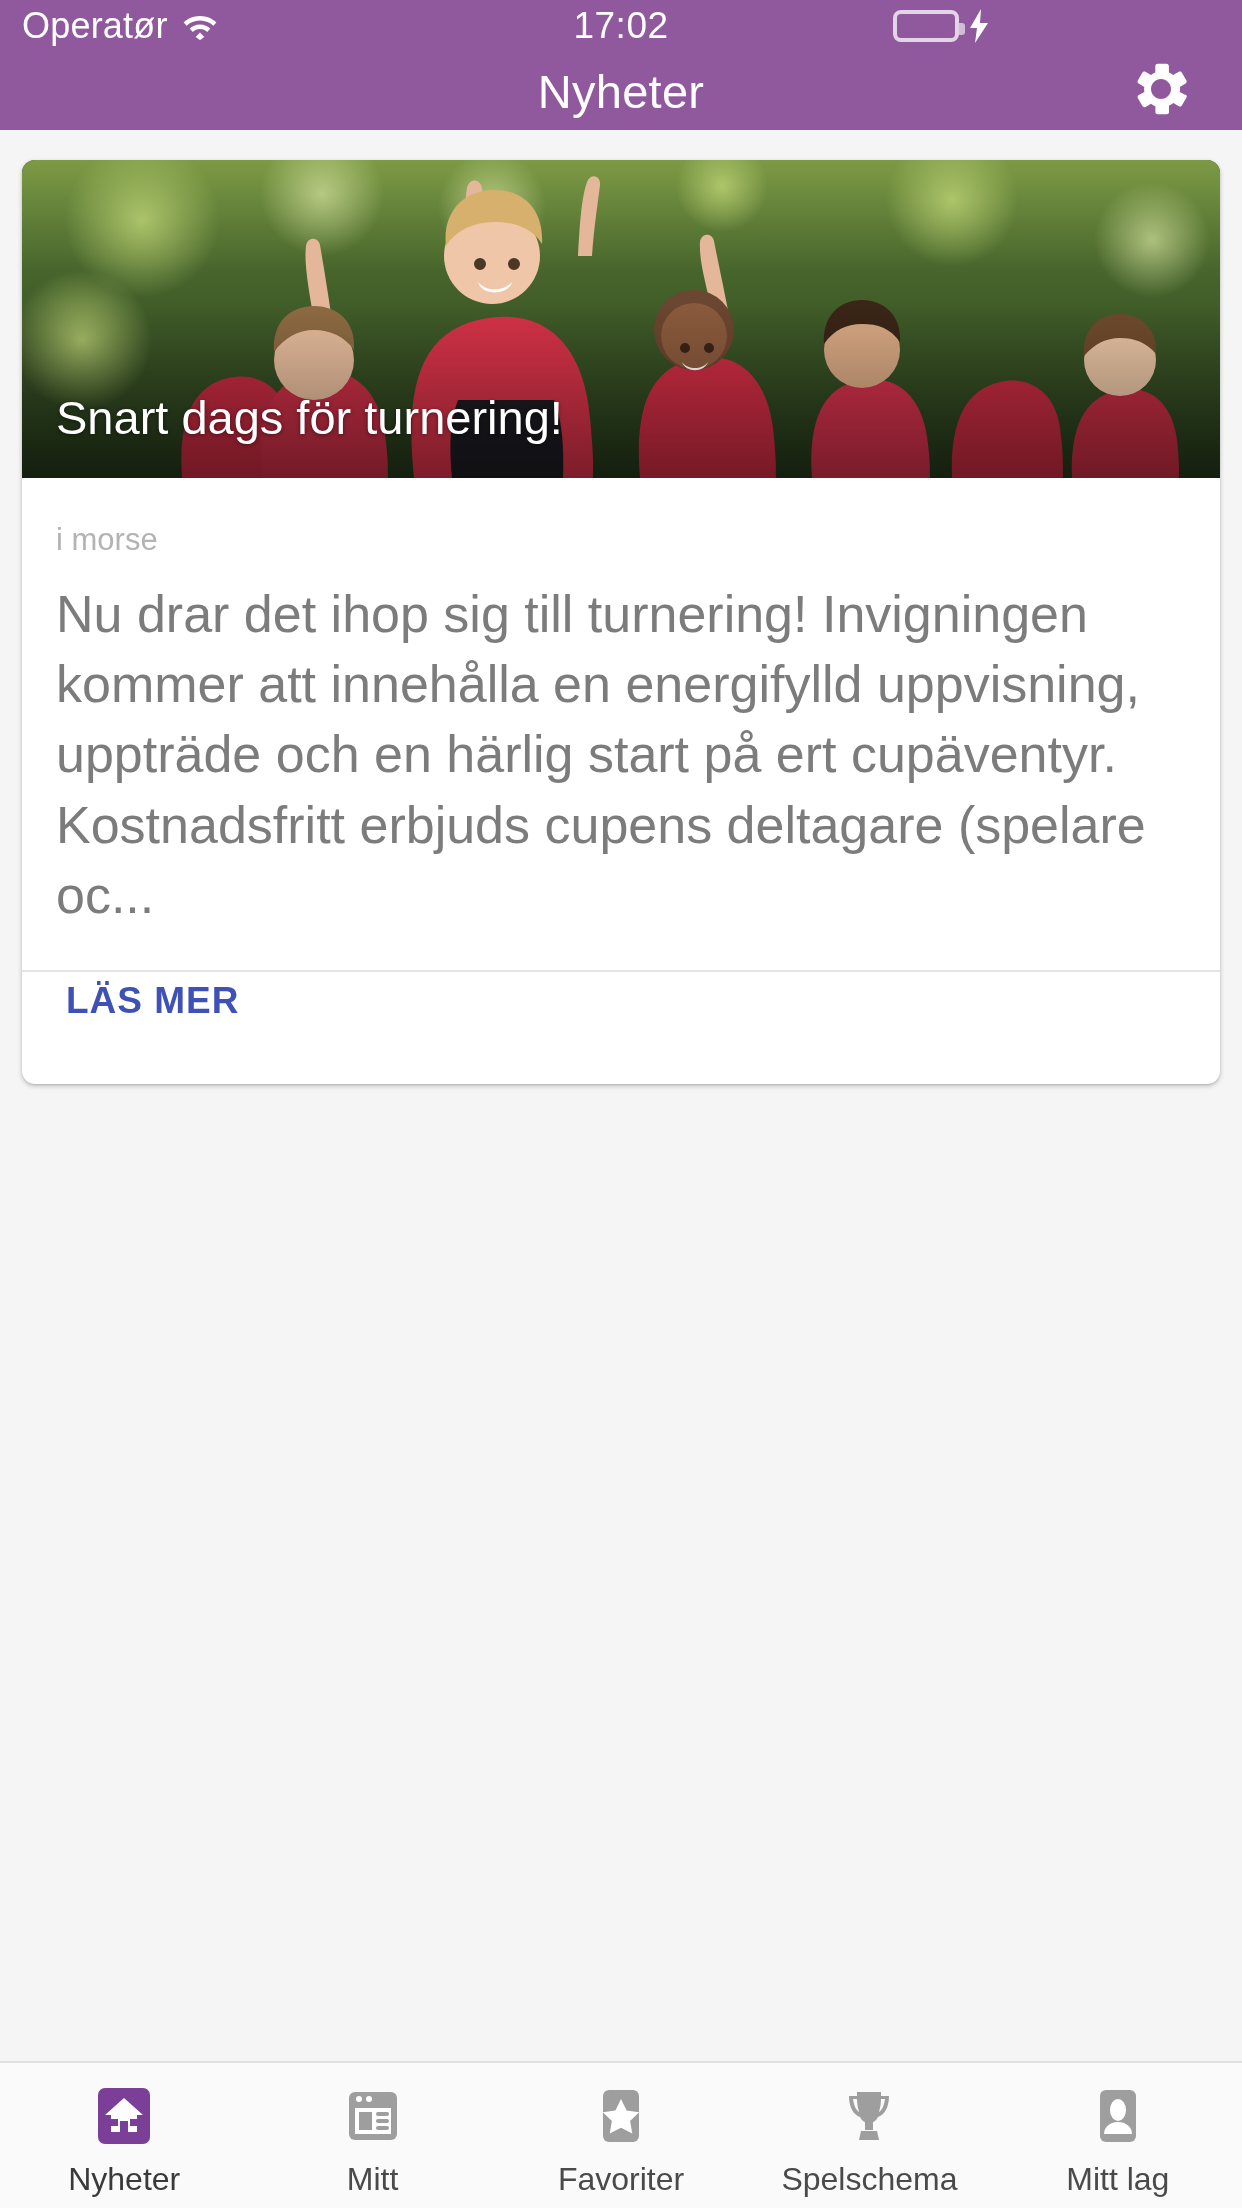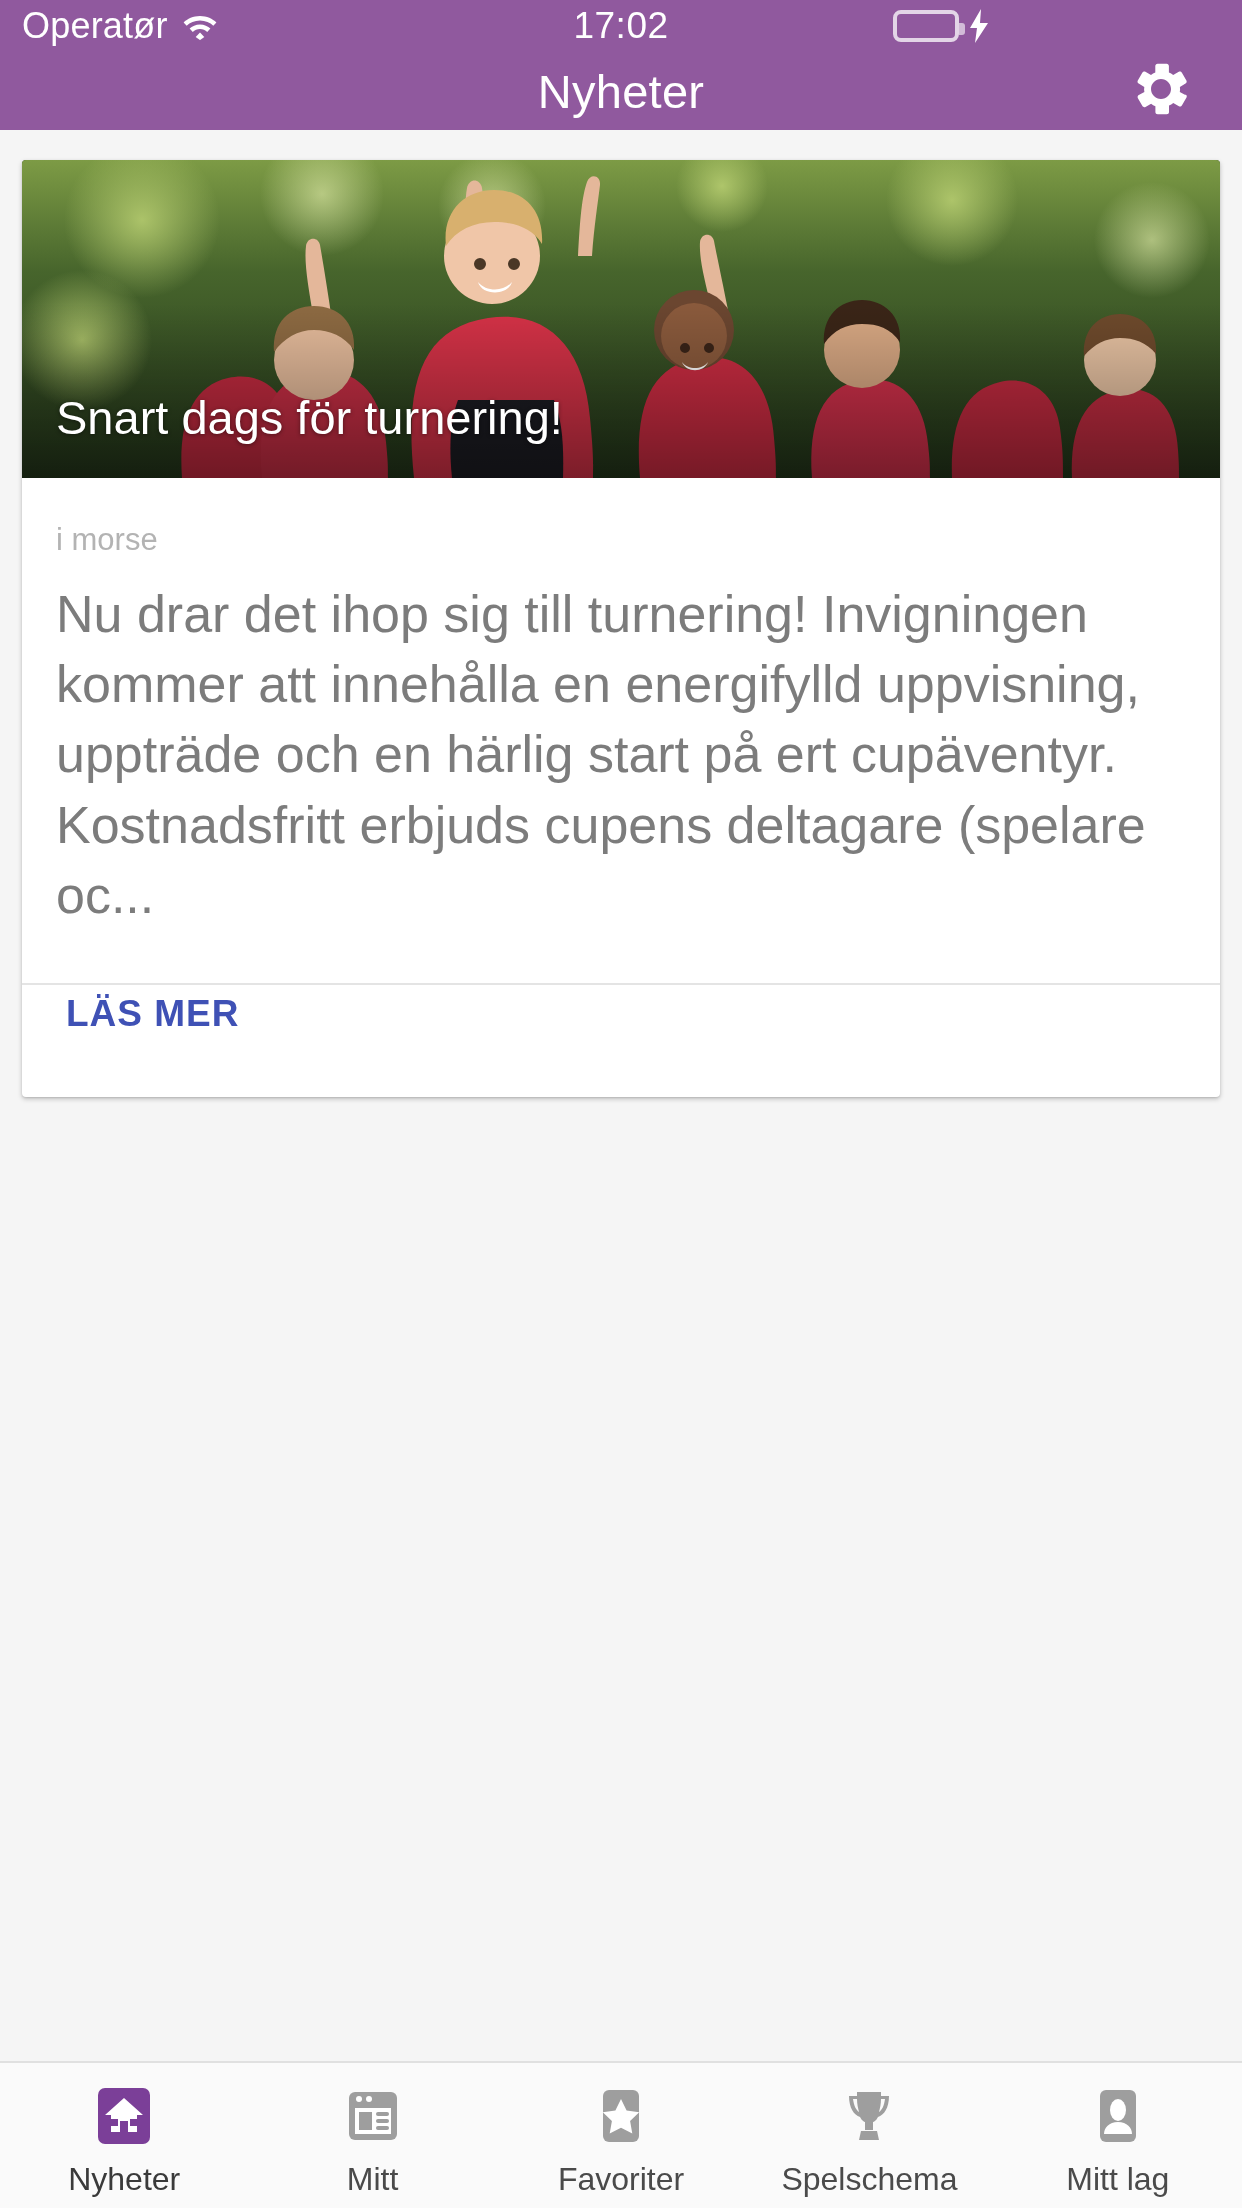--- a/index.html
+++ b/index.html
@@ -66,37 +66,37 @@
   }
 
   
   .content{
     position:absolute; top:130px; left:0; width:1242px; height:1931px;
     background:#f5f5f5;
   }
 
   .news-card{
     position:absolute; left:22px; top:30px; width:1198px;
-    background:#ffffff; border-radius:4px;
+    background:#ffffff; border-radius:13px;
     box-shadow:0 2px 5px rgba(0,0,0,0.22), 0 1px 2px rgba(0,0,0,0.10);
     overflow:hidden;
   }
 
   .card-media{
     position:relative; width:100%; height:318px; overflow:hidden;
     background:#2d4322;
   }
   .card-media .photo{ position:absolute; inset:0; }
   .media-title{
     position:absolute; left:34px; bottom:34px; right:34px;
     color:#ffffff; font-size:47px; font-weight:400; line-height:1.1;
     text-shadow:0 1px 4px rgba(0,0,0,0.45);
   }
 
-  .card-body{ padding:46px 34px 53px 34px; }
+  .card-body{ padding:46px 34px 40px 34px; }
   .card-meta{
     color:#b3b3b3; font-size:31px; font-weight:400; line-height:1;
     margin-bottom:24px;
   }
   .card-text{
     color:#7c7c7c; font-size:52px; font-weight:400; line-height:1.35;
   }
 
   .card-divider{ height:2px; background:#e4e4e4; width:100%; }
 

